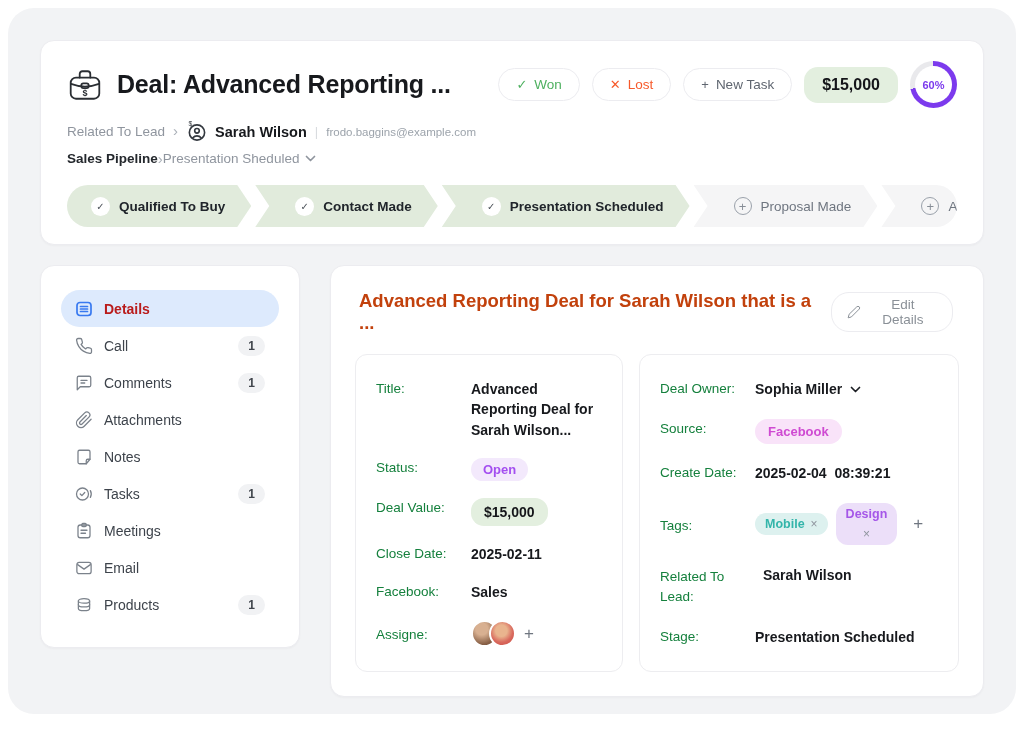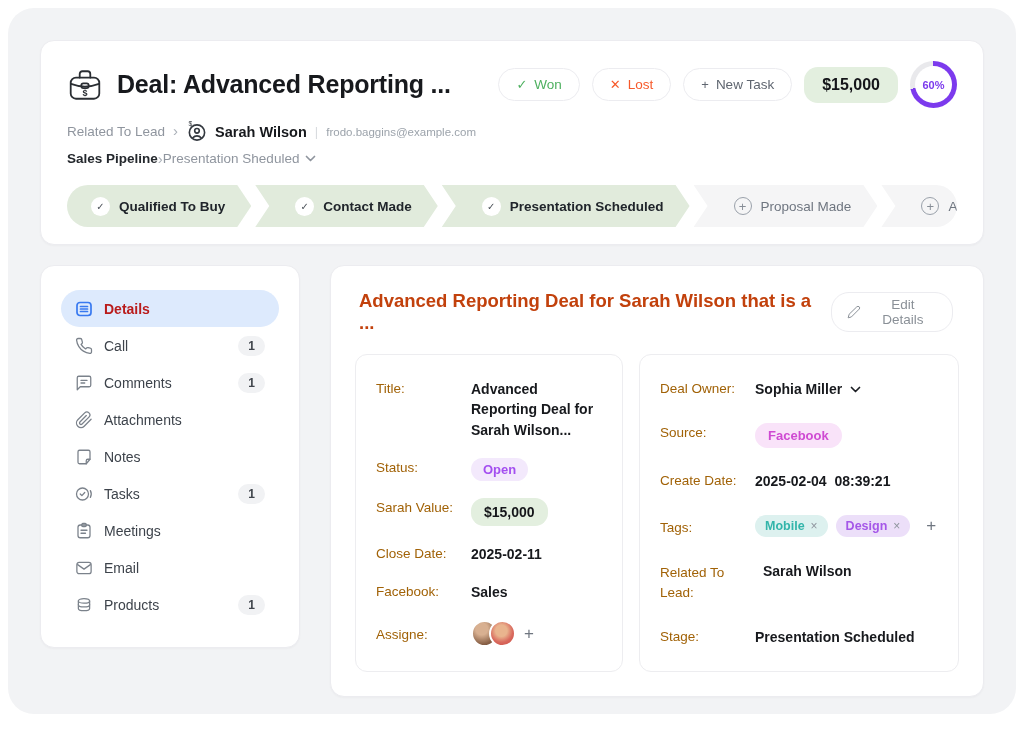--- a/index.html
+++ b/index.html
@@ -78,32 +78,32 @@
   .edit-btn { margin-left:auto; display:flex; align-items:center; gap:8px; border:1px solid #ececf0;
     background:#fff; border-radius:18px; padding:4px 15px; font-size:13.5px; color:#8a9097; cursor:pointer; }
   .edit-btn svg { width:14px; height:14px; }
 
   .info-cards { display:flex; gap:16px; margin-top:20px; }
   .info-card { border:1px solid #ededf0; border-radius:12px; padding:24px 20px; height:318px;
     display:flex; flex-direction:column; justify-content:space-between; }
   .info-card.left { width:268px; flex:0 0 auto; }
   .info-card.right { flex:1; }
   .field { display:flex; align-items:flex-start; }
-  .f-label { width:95px; flex:0 0 auto; color:#a16207; font-size:13.5px; padding-top:2px; }
+  .f-label { width:95px; flex:0 0 auto; color:#15803d; font-size:13.5px; padding-top:2px; }
   .f-label.narrow { width:95px; max-width:68px; margin-right:35px; line-height:1.5; }
   .f-value { font-size:14px; font-weight:700; color:#17191d; line-height:1.45; }
   .pre { white-space:pre; }
   .pill { display:inline-block; font-size:13px; font-weight:600; padding:4px 12px; border-radius:13px; }
   .pill-open { background:#f3e9fc; color:#a34ff0; }
   .pill-value { background:#e3efdf; color:#141519; font-weight:700; font-size:14px; padding:6px 13px; }
   .pill-facebook { background:#f9e3f9; color:#cf4ad2; padding:5px 13px; }
   .tag { display:inline-flex; align-items:center; gap:6px; font-size:12.5px; font-weight:600;
     padding:4px 10px; border-radius:12px; }
   .tag-mobile { background:#ddf1ef; color:#33b5aa; }
-  .tag-design { background:#ecdff9; color:#a557e8; }
+  .tag-design { background:#ecdff9; color:#a557e8;flex-direction:column; }
   .tag .x { color:#8f959e; font-size:12px; cursor:pointer; font-weight:400; }
   .add-plus { color:#6f7680; font-size:17px; font-weight:400; cursor:pointer; margin-left:8px; }
   .owner { display:flex; align-items:center; gap:8px; cursor:pointer; }
   .avatars { display:flex; align-items:center; }
   .avatar { width:27px; height:27px; border-radius:50%; border:2px solid #fff; }
   .avatar-1 { background:radial-gradient(circle at 38% 30%, #d8b091 0 28%, #8a6248 70%, #5f4332 100%); }
   .avatar-2 { margin-left:-9px; background:radial-gradient(circle at 45% 38%, #e9b48e 0 30%, #d96a5e 60%, #c9473e 100%); }
   svg.stroke { fill:none; stroke:currentColor; stroke-width:1.7; stroke-linecap:round; stroke-linejoin:round; }
 </style>
 </head>
@@ -279,21 +279,21 @@
         <div class="info-card left">
           <div class="field">
             <span class="f-label">Title:</span>
             <span class="f-value" style="max-width:150px;">Advanced Reporting Deal for Sarah Wilson...</span>
           </div>
           <div class="field">
             <span class="f-label">Status:</span>
             <span class="pill pill-open">Open</span>
           </div>
           <div class="field">
-            <span class="f-label">Sarah Value:</span>
+            <span class="f-label">Deal Value:</span>
             <span class="pill pill-value">$15,000</span>
           </div>
           <div class="field">
             <span class="f-label">Close Date:</span>
             <span class="f-value">2025-02-11</span>
           </div>
           <div class="field">
             <span class="f-label">Facebook:</span>
             <span class="f-value">Sales</span>
           </div>

